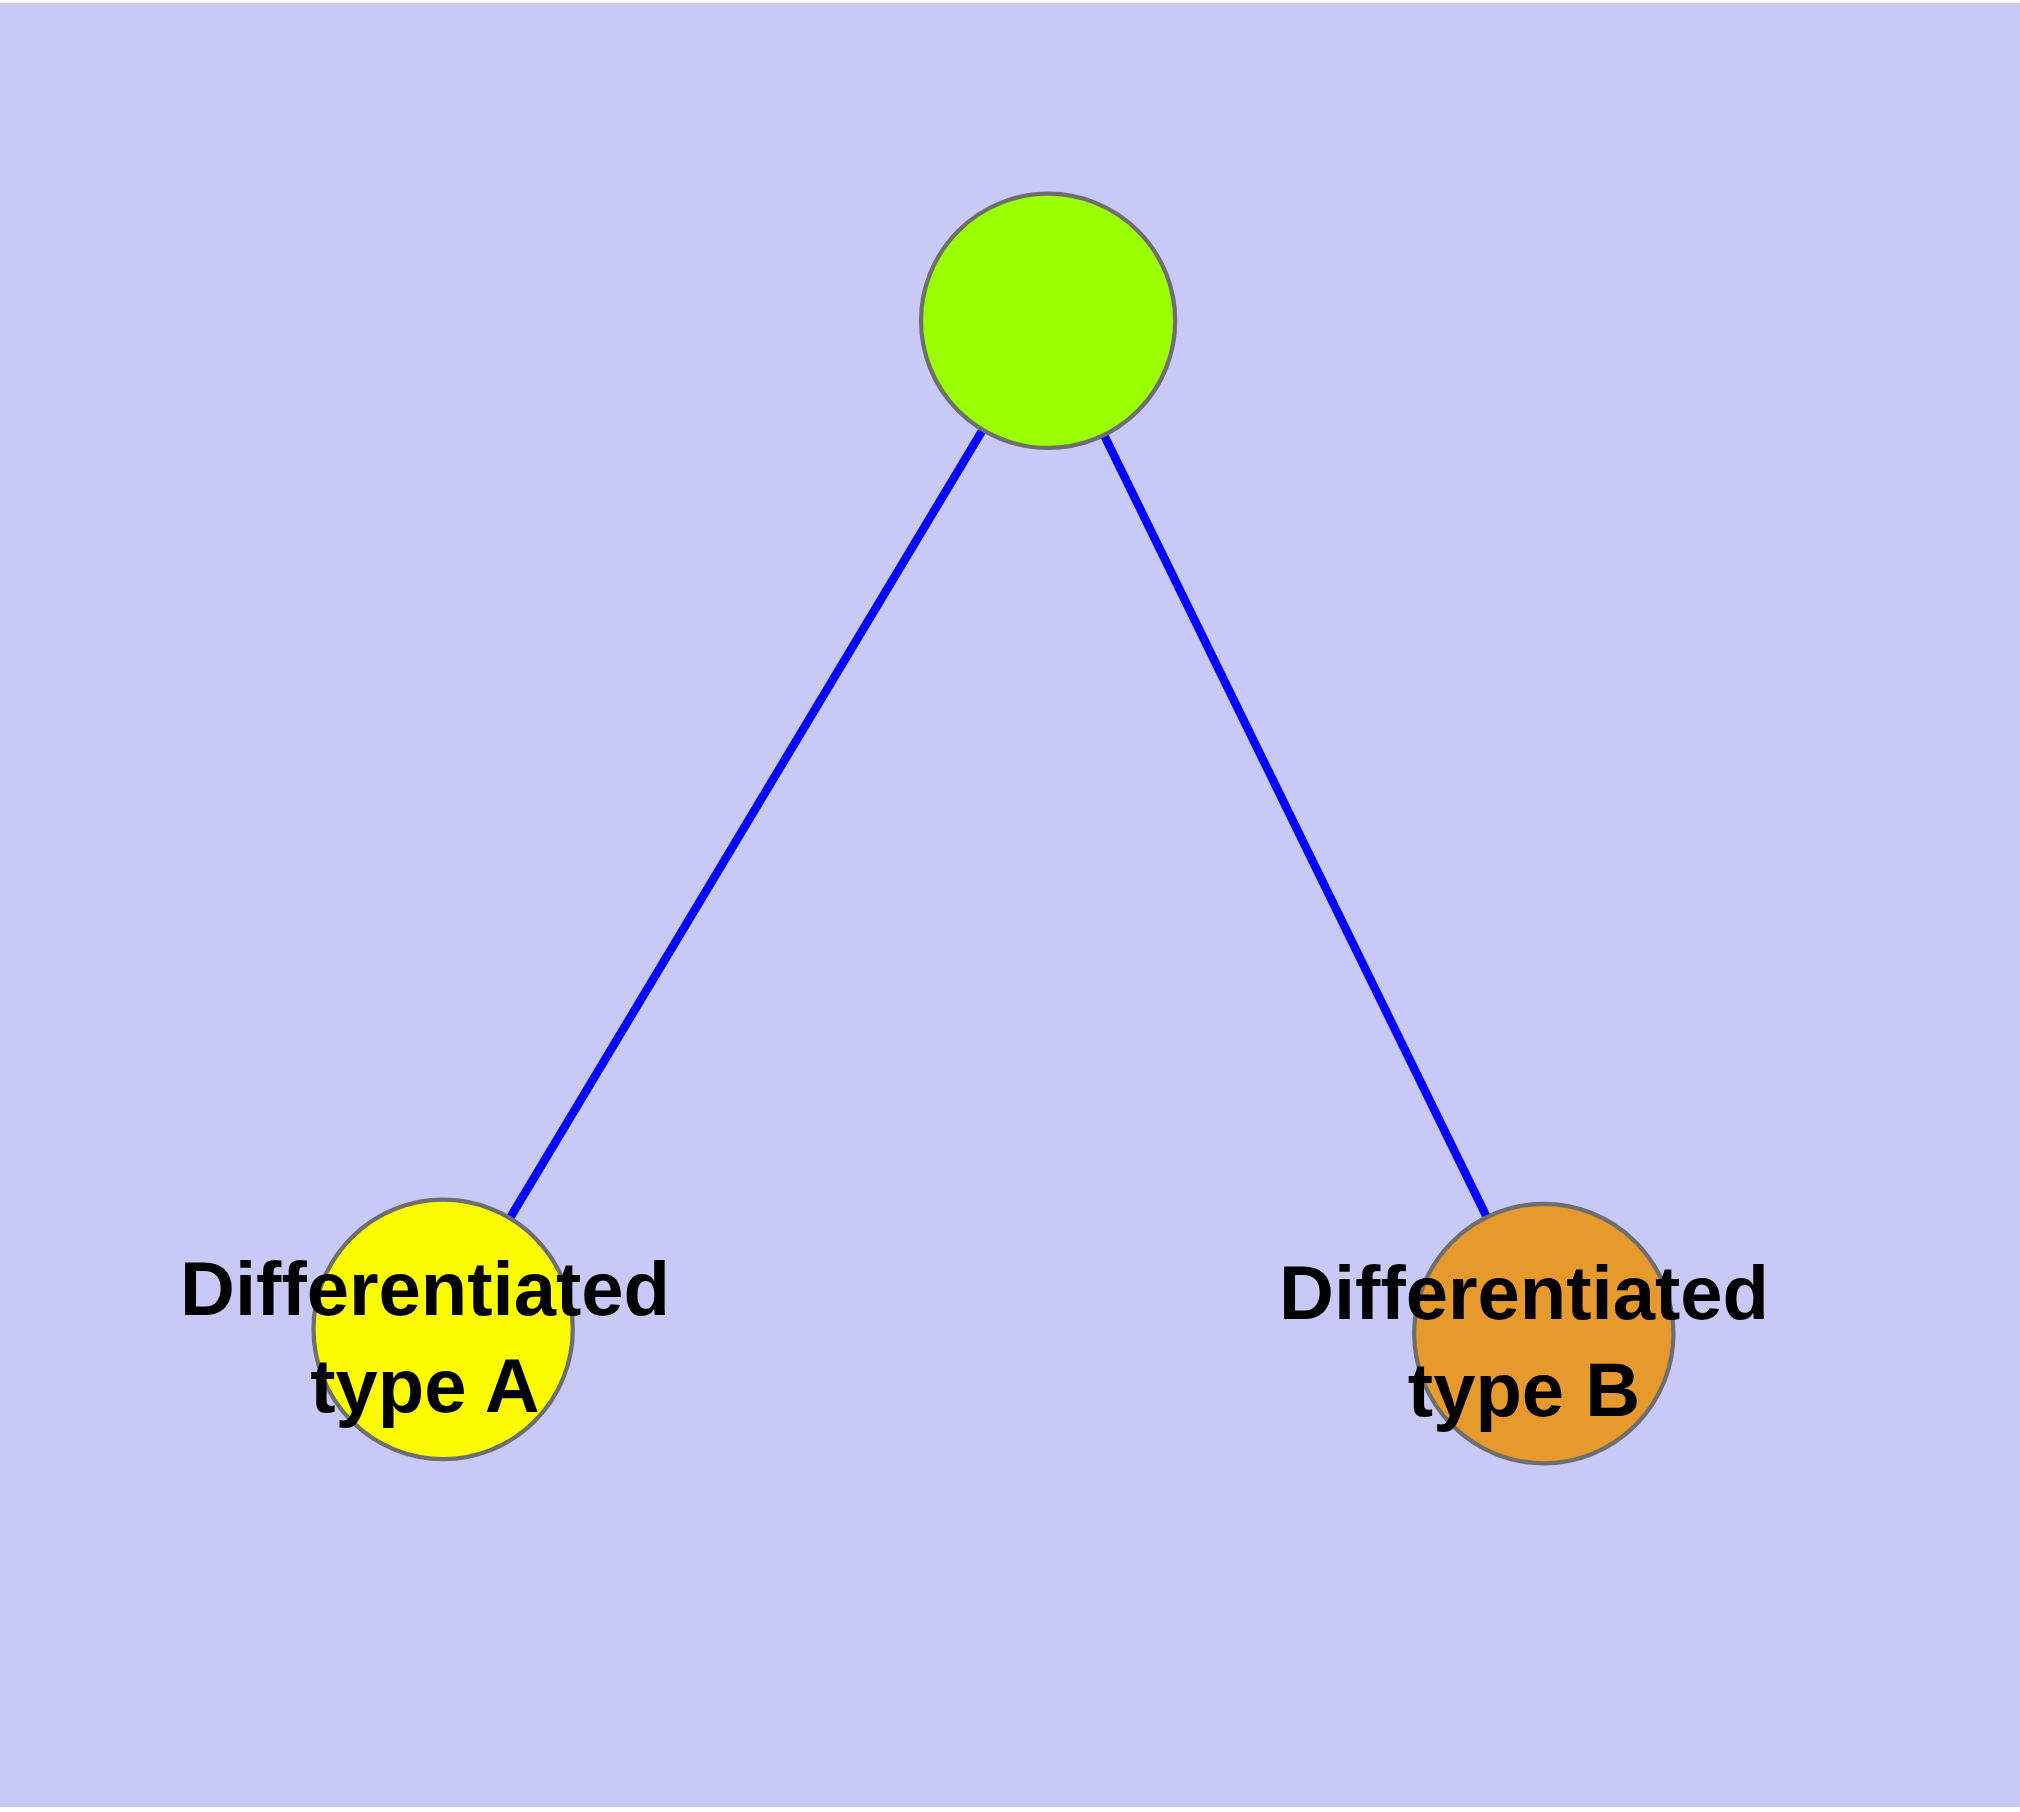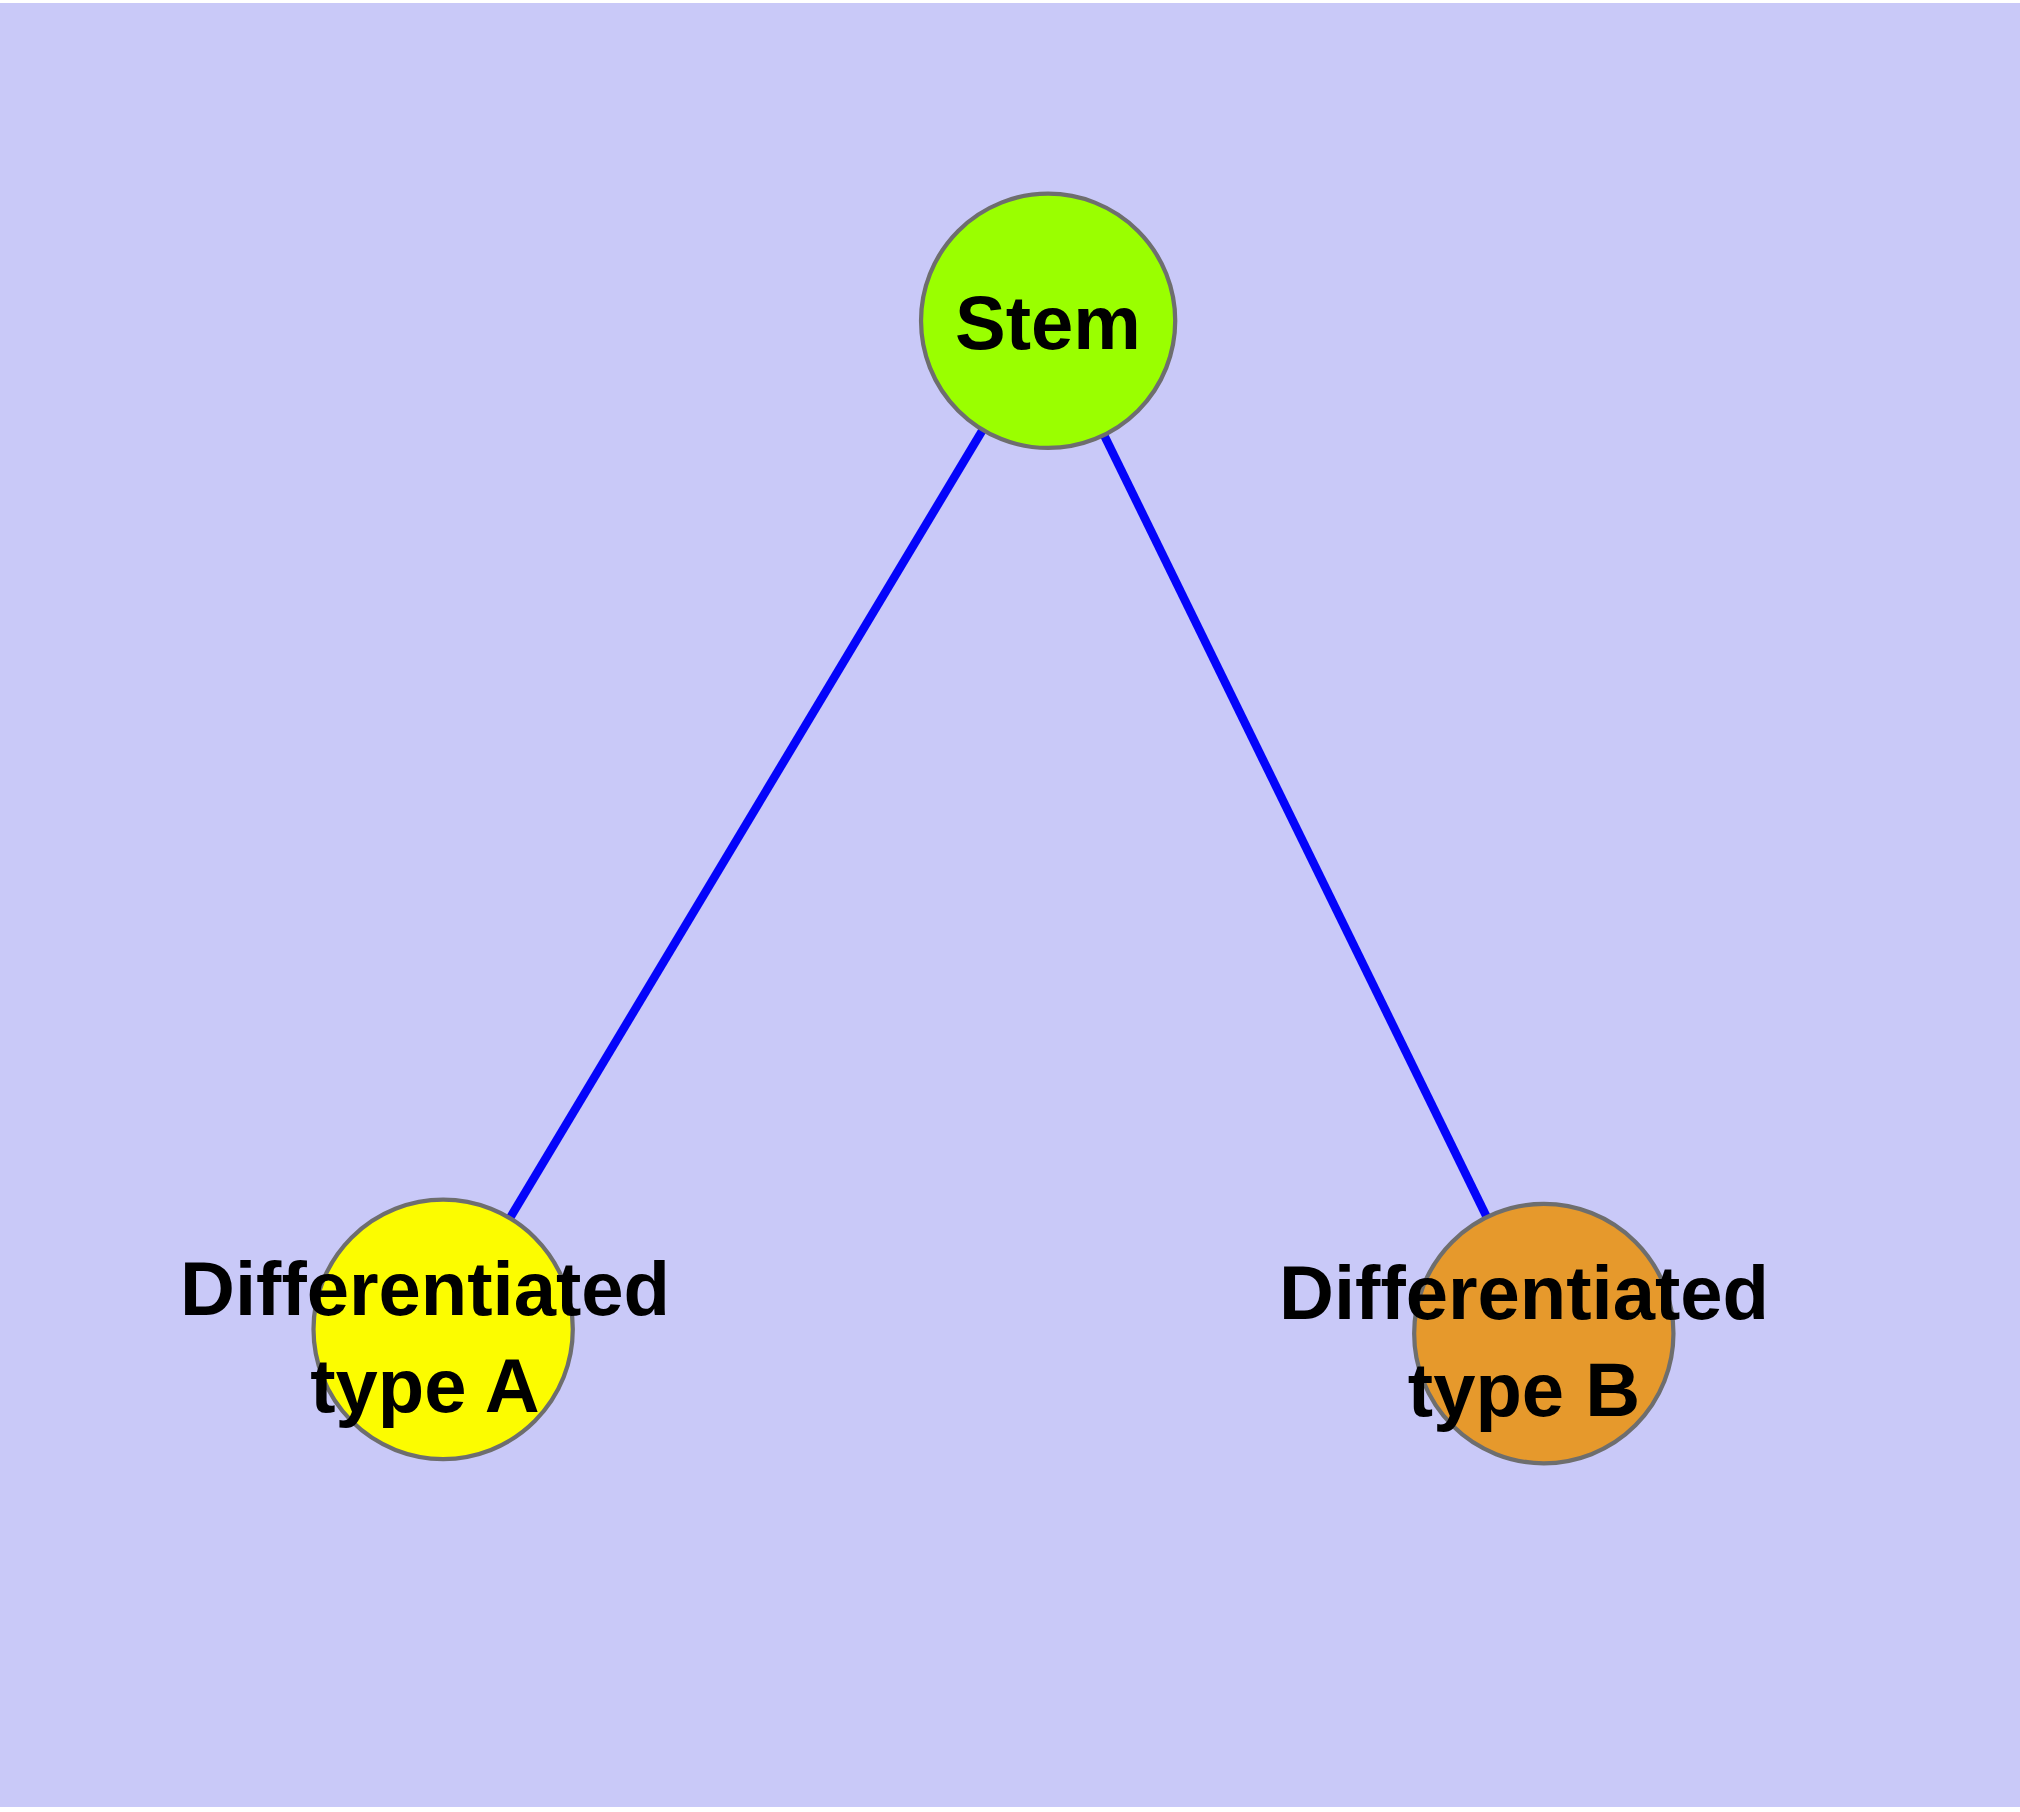--- a/index.html
+++ b/index.html
@@ -54,20 +54,19 @@
         <line x1="1237" y1="375" x2="523" y2="1565" stroke="#0404fa" stroke-width="10"></line>
         <line x1="1237" y1="375" x2="1822" y2="1570" stroke="#0404fa" stroke-width="10"></line>
       </g>
     <g>
         <circle cx="1237" cy="375" r="150" fill="#9aff00" stroke="#6e6e6e" stroke-width="5"></circle>
         <circle cx="523" cy="1565" r="153" fill="#fcfc00" stroke="#6e6e6e" stroke-width="5"></circle>
         <circle cx="1822" cy="1570" r="153" fill="#e6992c" stroke="#6e6e6e" stroke-width="5"></circle>
       </g>
   </svg>
   <div class="labels-layer">
-      <div class="node-label" style="left: 1048px; top: 320px; color: rgb(0, 0, 0);">Stem</div>
       <div class="node-label" style="left: 425px; top: 1335px; color: rgb(0, 0, 0);">Differentiated
 type A</div>
       <div class="node-label" style="left: 1524px; top: 1339px; color: rgb(0, 0, 0);">Differentiated
 type B</div>
     </div>
 </div>
 
 
 </body></html>

